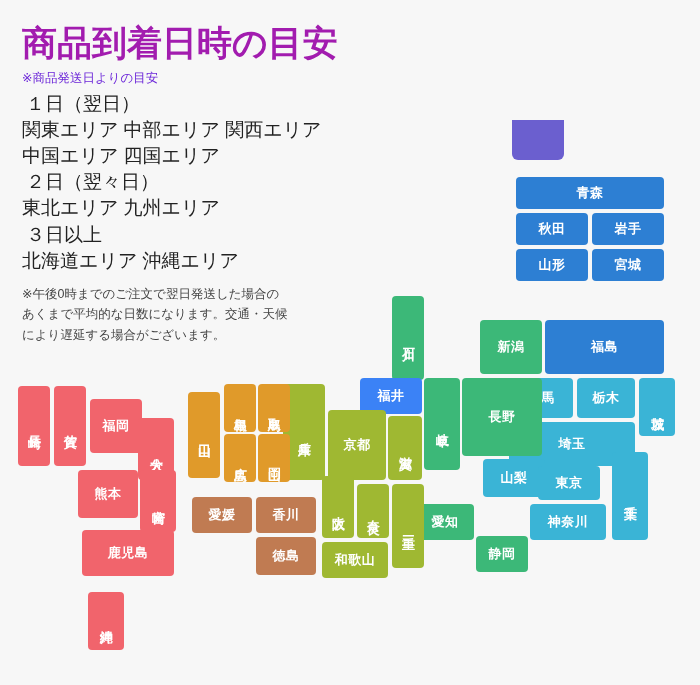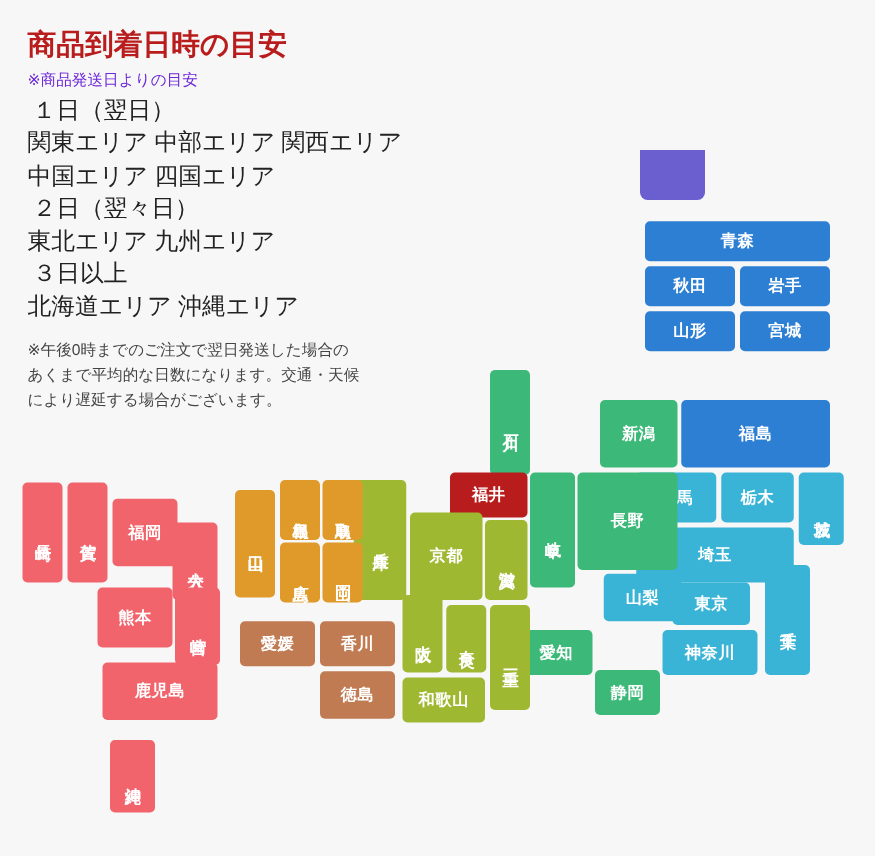--- a/index.html
+++ b/index.html
@@ -22,23 +22,23 @@
   }
 
   
   .text-block {
     position: absolute;
     left: 22px;
     top: 22px;
     width: 400px;
   }
   .title {
-    font-size: 23px;
+    font-size: 35px;
     font-weight: bold;
-    color: #b91c1c;
+    color: #a21caf;
     letter-spacing: 0px;
     margin: 0 0 6px 0;
     line-height: 1.2;
   }
   .note-small {
     font-size: 12.5px;
     color: #6d28d9;
     margin: 0 0 3px 0;
     line-height: 1.4;
   }
@@ -166,21 +166,21 @@
     <div class="pref" style="left:538px; top:466px; width:62px; height:34px; background:#3ab4d6;">
       <span>東京</span>
     </div>
     <div class="pref vert" style="left:612px; top:452px; width:36px; height:88px; background:#3ab4d6;">
       <span>千葉</span>
     </div>
     <div class="pref" style="left:530px; top:504px; width:76px; height:36px; background:#3ab4d6;">
       <span>神奈川</span>
     </div>
 
-    <div class="pref" style="left:360px; top:378px; width:62px; height:36px; background:#b91c1c;">
+    <div class="pref" style="left:360px; top:378px; width:62px; height:36px; background:#3b82f6;">
       <span>福井</span>
     </div>
     <div class="pref vert" style="left:424px; top:378px; width:36px; height:92px; background:#3cb878;">
       <span>岐阜</span>
     </div>
     <div class="pref" style="left:462px; top:378px; width:80px; height:78px; background:#3cb878;">
       <span>長野</span>
     </div>
     <div class="pref" style="left:416px; top:504px; width:58px; height:36px; background:#3cb878;">
       <span>愛知</span>

